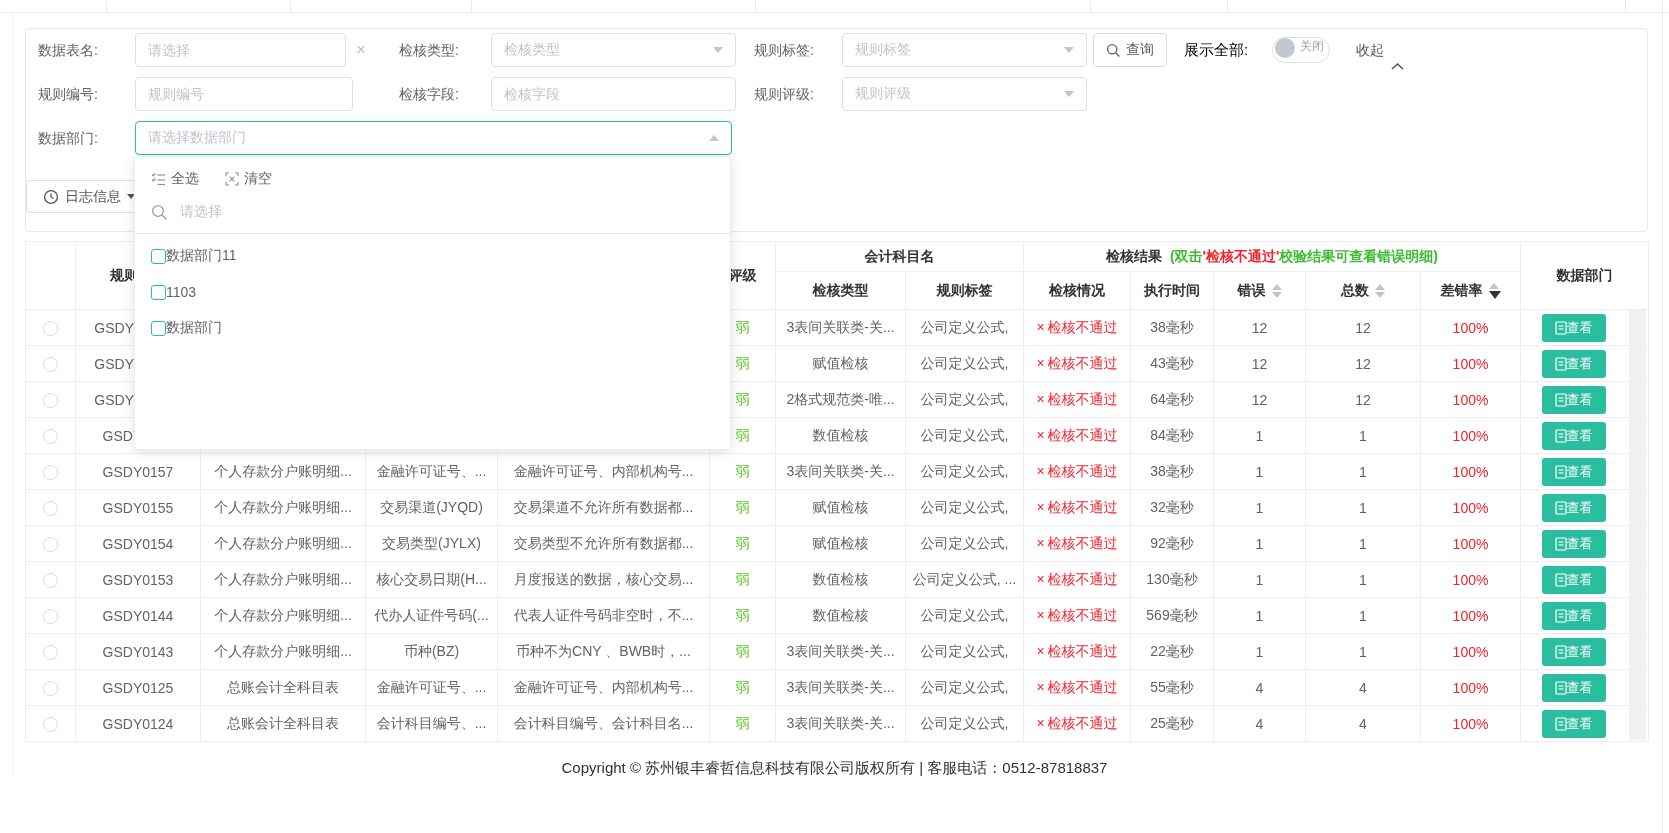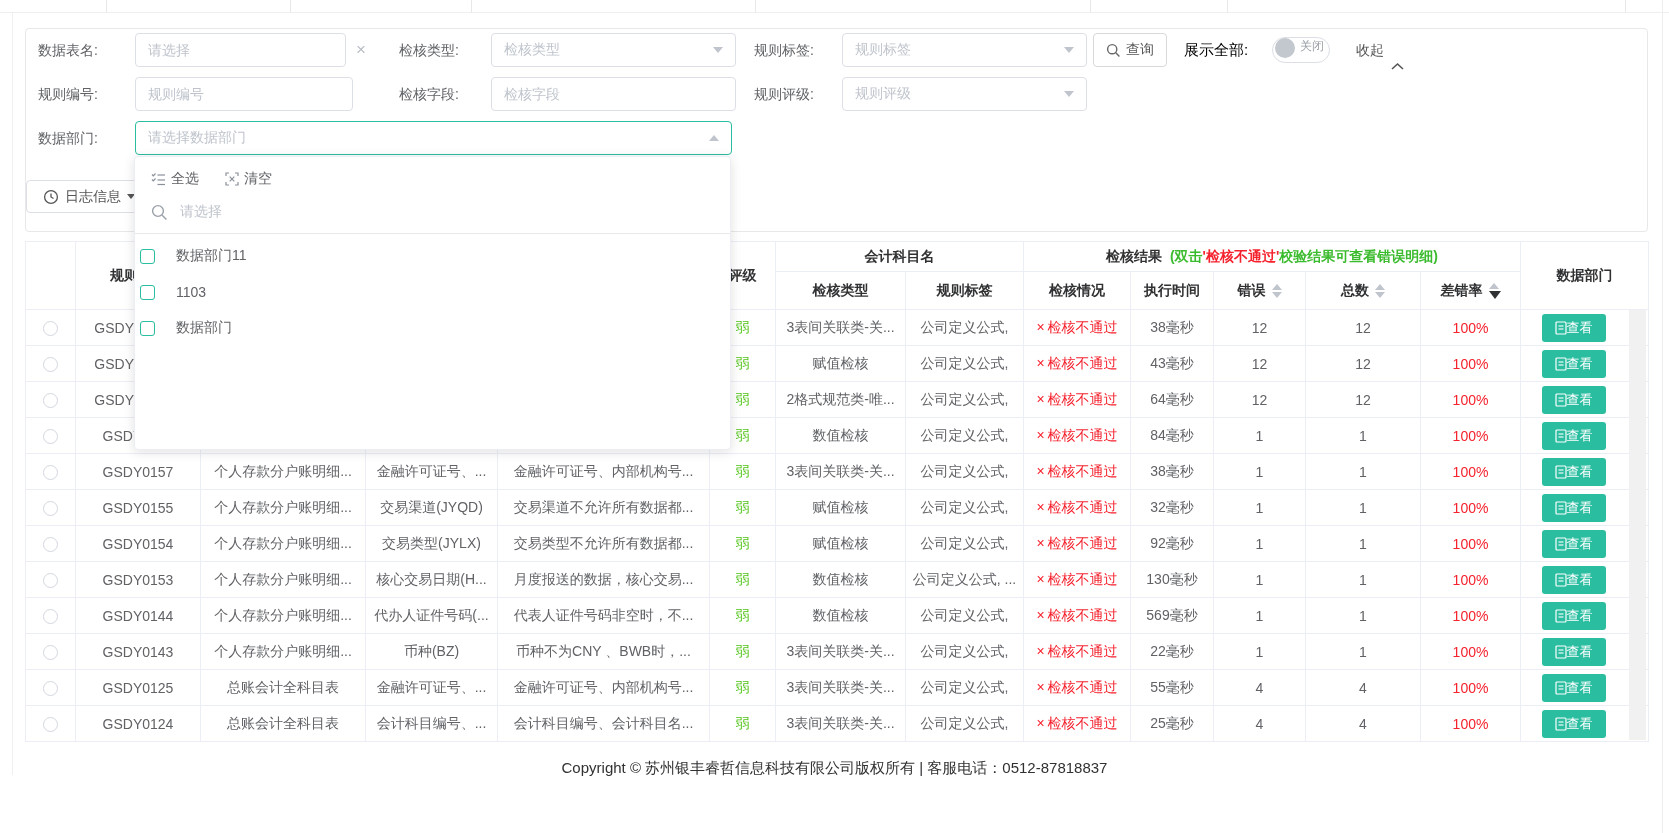--- a/index.html
+++ b/index.html
@@ -41,21 +41,21 @@
   .log-caret { width:0; height:0; border-left:4px solid transparent; border-right:4px solid transparent; border-top:5px solid #555; }
 
   
   .dept-panel { position:absolute; left:134px; top:156px; width:597px; height:294px; background:#fff; border:1px solid #ebeef5; border-radius:4px; box-shadow:0 2px 12px rgba(0,0,0,0.12); z-index:30; }
   .dp-actions { display:flex; align-items:center; height:38px; padding:6px 16px 0 16px; gap:26px; }
   .dp-action { display:flex; align-items:center; gap:5px; font-size:14px; color:#606266; cursor:pointer; }
   .dp-search { display:flex; align-items:center; height:34px; padding:0 16px; gap:12px; }
   .dp-search .ph { font-size:14px; color:#bfc4cc; }
   .dp-divider { height:1px; background:#e8e8e8; margin:4px 0 4px 0; }
   .dp-list { }
-  .dp-item { display:flex; align-items:center; height:36px; padding:0 5px; gap:21px; cursor:pointer; }
+  .dp-item { display:flex; align-items:center; height:36px; padding:0 16px; gap:0; cursor:pointer; }
   .dp-item .cb { width:15px; height:15px; border:1px solid #2abda0; border-radius:3px; background:#fff; flex:none; }
   .dp-item .opt-label { font-size:14px; color:#606266; }
 
   
   .grid { position:absolute; left:25px; top:241px; }
   table { border-collapse:collapse; table-layout:fixed; width:1623px; background:#fff; }
   th, td { border:1px solid #ebeef5; text-align:center; overflow:hidden; white-space:nowrap; }
   thead tr.group-row { height:30px; }
   thead tr.label-row { height:38px; }
   th { font-size:14px; color:#303133; font-weight:700; padding:0 4px; }

